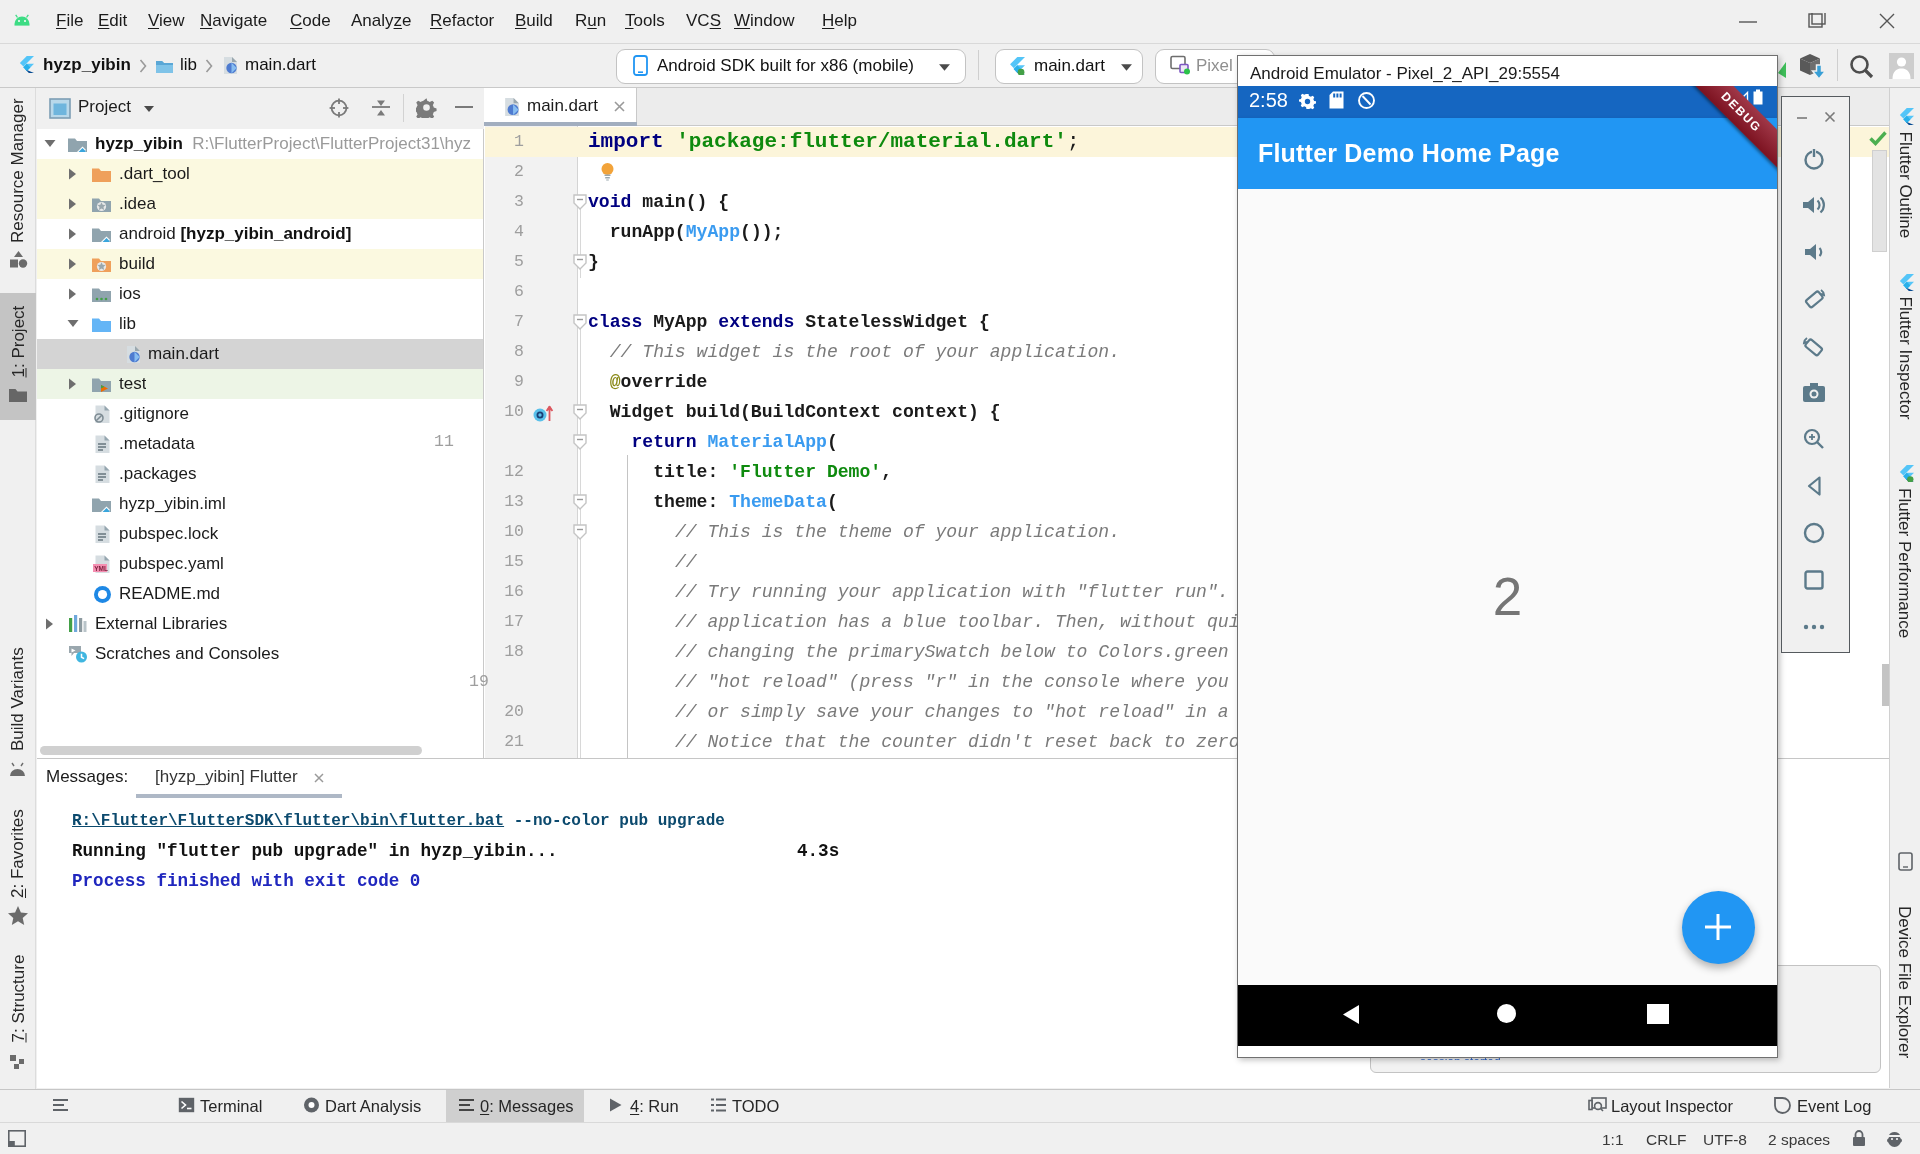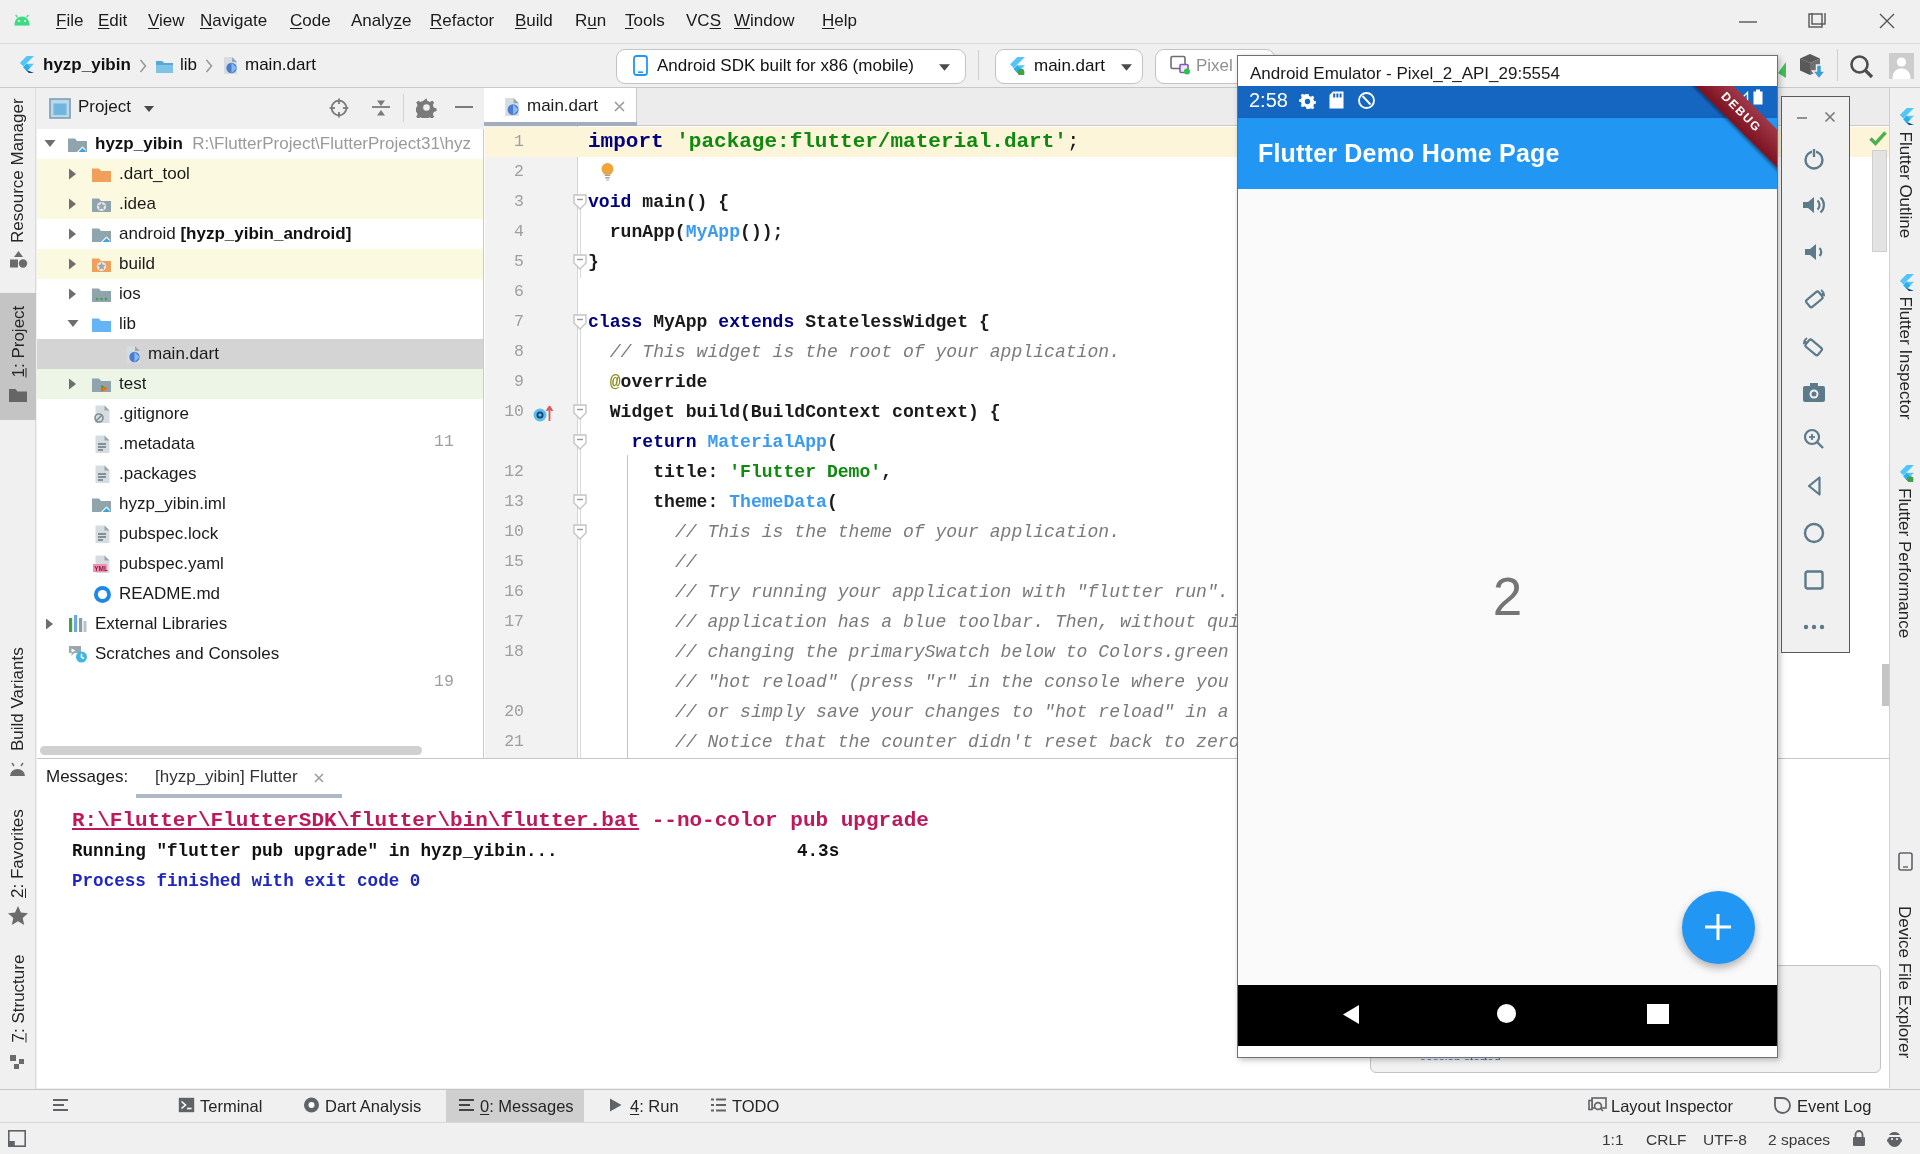--- a/index.html
+++ b/index.html
@@ -342,21 +342,21 @@
     <div class="a mono" style="left:434px;top:372px;width:90px;text-align:right;font-size:16.5px;color:#9e9e9e">9</div>
     <div class="a mono" style="left:434px;top:402px;width:90px;text-align:right;font-size:16.5px;color:#9e9e9e">10</div>
     <div class="a mono" style="left:434px;top:432px;width:90px;text-align:left;font-size:16.5px;color:#9e9e9e">11</div>
     <div class="a mono" style="left:434px;top:462px;width:90px;text-align:right;font-size:16.5px;color:#9e9e9e">12</div>
     <div class="a mono" style="left:434px;top:492px;width:90px;text-align:right;font-size:16.5px;color:#9e9e9e">13</div>
     <div class="a mono" style="left:434px;top:522px;width:90px;text-align:right;font-size:16.5px;color:#9e9e9e">10</div>
     <div class="a mono" style="left:434px;top:552px;width:90px;text-align:right;font-size:16.5px;color:#9e9e9e">15</div>
     <div class="a mono" style="left:434px;top:582px;width:90px;text-align:right;font-size:16.5px;color:#9e9e9e">16</div>
     <div class="a mono" style="left:434px;top:612px;width:90px;text-align:right;font-size:16.5px;color:#9e9e9e">17</div>
     <div class="a mono" style="left:434px;top:642px;width:90px;text-align:right;font-size:16.5px;color:#9e9e9e">18</div>
-    <div class="a mono" style="left:434px;top:672px;width:90px;text-align:left;font-size:16.5px;color:#9e9e9e">19</div>
+    <div class="a mono" style="left:434px;top:672px;width:90px;text-align:center;font-size:16.5px;color:#9e9e9e">19</div>
     <div class="a mono" style="left:434px;top:702px;width:90px;text-align:right;font-size:16.5px;color:#9e9e9e">20</div>
     <div class="a mono" style="left:434px;top:732px;width:90px;text-align:right;font-size:16.5px;color:#9e9e9e">21</div>
     <div class="a" style="left:580px;top:203px;width:1px;height:75px;background:#d8d8d8"></div>
     <div class="a" style="left:580px;top:323px;width:1px;height:435px;background:#d8d8d8"></div>
     <svg class="a" style="left:573px;top:194px" width="15" height="16" viewBox="0 0 15 16">
       <path d="M1 1 h12 v8 l-6 6 l-6-6 z" fill="#fff" stroke="#c4c4c4" stroke-width="1.4"></path>
       <line x1="4" y1="5.5" x2="10" y2="5.5" stroke="#9a9a9a" stroke-width="1.4"></line>
     </svg>
     <svg class="a" style="left:573px;top:254px" width="15" height="16" viewBox="0 0 15 16">
       <path d="M1 1 h12 v8 l-6 6 l-6-6 z" fill="#fff" stroke="#c4c4c4" stroke-width="1.4"></path>
@@ -420,21 +420,21 @@
       <path d="M1.5 8.5 L6.5 13.5 L16.5 2.5" stroke="#4caf50" stroke-width="3.4" fill="none"></path>
     </svg>
     <div class="a" style="left:1872px;top:150px;width:15px;height:102px;background:#e3e3e3;border:1px solid #cfcfcf"></div>
     <div class="a" style="left:37px;top:758px;width:1852px;height:330px;background:#fff;border-top:1px solid #c6c6c6"></div>
     <div class="a" style="left:46px;top:767px;font-size:17px;color:#1b1b1b">Messages:</div>
     <div class="a" style="left:155px;top:767px;font-size:17px;color:#333">[hyzp_yibin] Flutter</div>
     <svg class="a" style="left:313px;top:772px" width="12" height="12" viewBox="0 0 12 12">
       <path d="M2 2 L10 10 M10 2 L2 10" stroke="#9a9a9a" stroke-width="1.5"></path>
     </svg>
     <div class="a" style="left:136px;top:794px;width:206px;height:4px;background:#aeb8c6"></div>
-    <div class="a mono" style="left:72px;top:806px;font-size:21px;line-height:30px;color:#be185d;white-space:nowrap"><b><u>R:\Flutter\FlutterSDK\flutter\bin\flutter.bat</u> --no-color pub upgrade</b></div>
+    <div class="a mono" style="left:72px;top:806px;font-size:16px;line-height:30px;color:#0c4a6e;white-space:nowrap"><b><u>R:\Flutter\FlutterSDK\flutter\bin\flutter.bat</u> --no-color pub upgrade</b></div>
     <div class="a mono" style="left:72px;top:836px;font-size:17.6px;line-height:30px;color:#111;white-space:nowrap"><b>Running "flutter pub upgrade" in hyzp_yibin...</b></div>
     <div class="a mono" style="left:797px;top:836px;font-size:17.6px;line-height:30px;color:#111"><b>4.3s</b></div>
     <div class="a mono" style="left:72px;top:866px;font-size:17.6px;line-height:30px;color:#2027be;white-space:nowrap"><b>Process finished with exit code 0</b></div>
     <div class="a" style="left:0;top:1089px;width:1920px;height:33px;background:#f0f0f0;border-top:1px solid #c6c6c6"></div>
     <div class="a" style="left:446px;top:1090px;width:138px;height:32px;background:#cfcfcf"></div>
     <svg class="a" style="left:52px;top:1097px" width="17" height="16" viewBox="0 0 17 16">
       <line x1="1" y1="3" x2="16" y2="3" stroke="#5f6368" stroke-width="2"></line>
       <line x1="1" y1="8" x2="12" y2="8" stroke="#5f6368" stroke-width="2"></line>
       <line x1="1" y1="13" x2="16" y2="13" stroke="#5f6368" stroke-width="2"></line>
     </svg>

